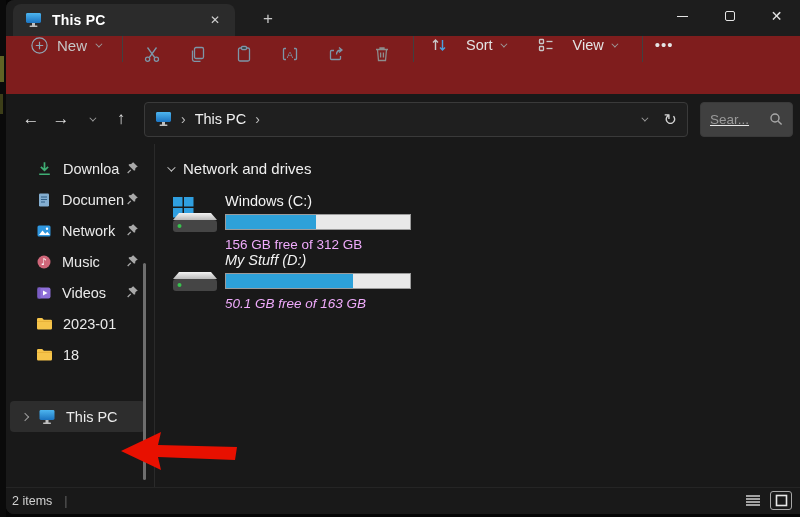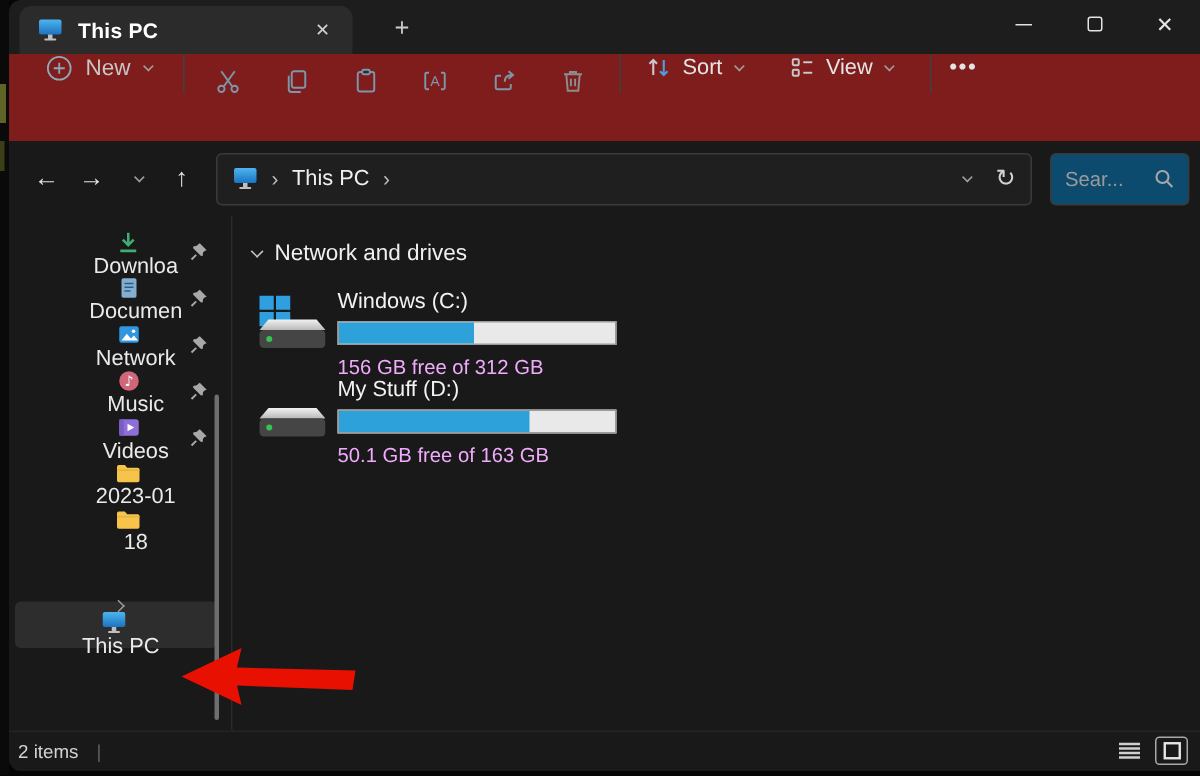--- a/index.html
+++ b/index.html
@@ -28,62 +28,62 @@
   .max-glyph { display:block; width:10px; height:10px; border:1.2px solid #e4e4e4; border-radius:2px; }
   .cap.close { font-size:14px; }
 
   
   .toolbar { height:58px; background:#7f1d1d; display:flex; align-items:flex-start; padding-left:16px; }
   .tb-sep { width:1px; height:26px; background:#404040; }
   .new-btn { display:flex; align-items:center; gap:8px; padding:0 8px; margin-right:14px; }
   .new-label { color:#c6c6c6; font-size:15px; }
   .icon-btn { width:46px; height:36px; display:flex; align-items:center; justify-content:center; border-radius:4px; }
   .tb-group { display:flex; align-items:center; gap:7px; padding:0 10px; margin:0 6px; }
-  .tb-label { color:#e4e4e4; font-size:14.5px; }
+  .tb-label { color:#e4e4e4; font-size:14.5px;margin-left:11px; }
   .more-btn { color:#e4e4e4; font-size:15px; letter-spacing:1px; padding:0 12px; }
   .chev { display:inline-block; width:6px; height:6px; border-right:1.3px solid #9d9d9d;
           border-bottom:1.3px solid #9d9d9d; transform:rotate(45deg) translateY(-2px); }
   .chev.sm { width:5px; height:5px; }
   .chev.right { transform:rotate(-45deg); margin-right:2px; }
 
   
   .addressrow { height:50px; background:#191919; display:flex; align-items:center; padding-left:10px; }
   .nav-btn { width:30px; height:30px; display:flex; align-items:center; justify-content:center;
              color:#dedede; font-size:17px; border-radius:4px; }
   .nav-btn.dim { color:#9c9c9c; }
   .addressbox { margin-left:8px; width:544px; height:35px; background:#1f1f1f; border:1px solid #3a3a3a;
                 border-radius:4px; display:flex; align-items:center; padding:0 10px; }
   .crumb-sep { color:#bdbdbd; font-size:14px; margin:0 9px; }
   .crumb { color:#f0f0f0; font-size:14.5px; }
   .addr-right { margin-left:auto; display:flex; align-items:center; gap:18px; }
   .refresh { color:#d2d2d2; font-size:16px; }
-  .searchbox { margin-left:12px; width:93px; height:35px; background:#0c4a6e; border:1px solid #3a3a3a;
-               border-radius:4px; display:flex; align-items:center; padding:4px 9px; }
+  .searchbox { margin-left:12px; width:93px; height:35px; background:#404040; border:1px solid #3a3a3a;
+               border-radius:4px; display:flex; align-items:center; padding:4px 9px;text-decoration:underline; }
   .search-ph { color:#9a9a9a; font-size:13.5px; flex:1; white-space:nowrap; overflow:hidden; }
 
   
   .content { position:absolute; top:144px; bottom:27px; left:0; right:0; display:flex; background:#191919; }
   .sidebar { width:149px; position:relative; padding-top:9px; border-right:1px solid #2a2a2a; flex:none; }
   .side-item { height:31px; display:flex; align-items:center; margin:0 9px 0 4px;
-               padding-left:26px; border-radius:4px; font-size:14.5px; color:#eaeaea; position:relative;flex-direction:column; }
+               padding-left:26px; border-radius:4px; font-size:14.5px; color:#eaeaea; position:relative; }
   .side-item .s-icon { margin-right:10px; display:flex; }
   .side-item .pin { position:absolute; right:6px; top:8px; }
   .side-item.tree { padding-left:6px; }
   .side-item.selected { background:#2d2d2d; }
   .tree-chev { width:20px; display:flex; justify-content:center; margin-right:2px; }
   .tree-gap { height:31px; }
   .side-scrollbar { position:absolute; right:8px; top:119px; width:3px; height:217px;
                     background:#6e6e6e; border-radius:2px; }
 
   .main { flex:1; padding:16px 0 0 12px; position:relative; }
   .sec-header { display:flex; align-items:center; gap:10px; }
   .sec-title { font-size:15px; color:#f0f0f0; }
   .tiles { display:flex; margin-top:16px;flex-direction:column; }
   .tile { display:flex; width:250px; }
-  .tile + .tile { margin-left:0px; }
+  .tile + .tile { margin-left:0px;font-style:italic; }
   .drive-icon { width:46px; margin:4px 8px 0 4px; flex:none; }
   .tile-col { display:flex; flex-direction:column; }
   .drive-name { font-size:14.5px; color:#f2f2f2; margin-bottom:5px; }
   .bar { width:186px; height:16px; background:#e9e9e9; border:1px solid #9b9b9b; }
   .bar-fill { height:100%; background:#2da1d9; }
   .free-text { margin-top:7px; font-size:13.5px; color:#f0abfc; }
 
   
   .statusbar { position:absolute; left:0; right:0; bottom:0; height:27px; background:#191919;
                border-top:1px solid #252525; display:flex; align-items:center;

